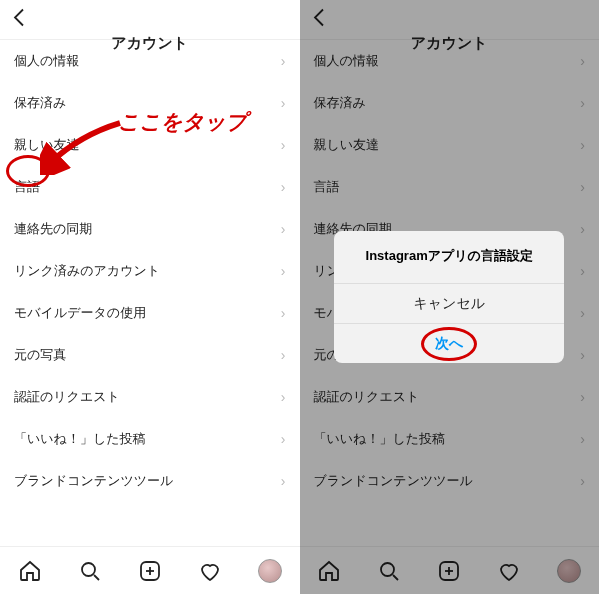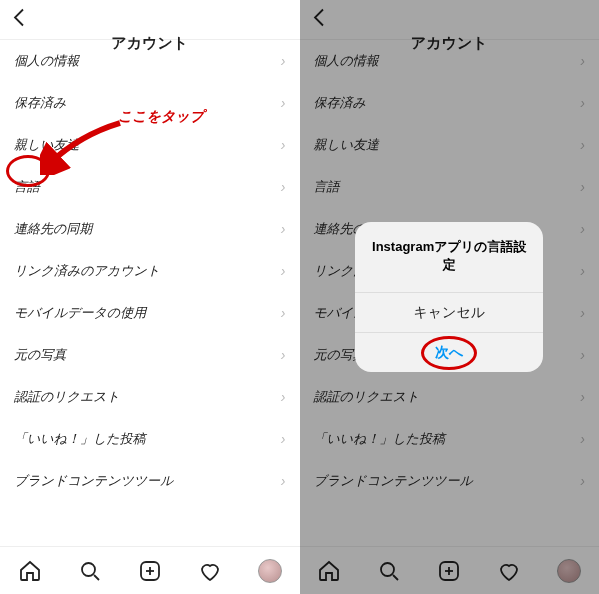--- a/index.html
+++ b/index.html
@@ -40,21 +40,20 @@
   .title { font-size: 15px; font-weight: 600; color: #222; margin-top: 48px; }
   .list { flex: 1; overflow: hidden; }
   .row {
     height: 42px;
     display: flex;
     align-items: center;
     padding: 0 14px;
     position: relative;
     font-size: 13px;
     color: #222;
-    font-style: italic;
   }
   .row .chev {
     position: absolute;
     right: 14px;
     color: #bbb;
     font-size: 14px;
   }
   .tabbar {
     height: 48px;
     border-top: 1px solid #eee;
@@ -70,21 +69,21 @@
   .avatar {
     width: 24px; height: 24px; border-radius: 50%;
     background: radial-gradient(circle at 40% 35%, #e8c8c8, #b89090);
     border: 1px solid #999;
   }
   
   .annotation-text {
     position: absolute;
     left: 118px;
     top: 108px;
-    font-size: 14px;
+    font-size: 21px;
     font-weight: 700;
     font-style: italic;
     color: #d30000;
     white-space: nowrap;
     z-index: 20;
   }
   .circle-highlight {
     position: absolute;
     left: 6px;
     top: 155px;
@@ -105,23 +104,23 @@
   .overlay {
     position: absolute;
     inset: 0;
     background: rgba(0,0,0,0.35);
     z-index: 30;
     display: flex;
     align-items: center;
     justify-content: center;
   }
   .dialog {
-    width: 188px;
+    width: 230px;
     background: #f2f2f2;
-    border-radius: 16px;
+    border-radius: 8px;
     overflow: hidden;
     text-align: center;
   }
   .dialog-body { padding: 16px 14px 10px; }
   .dialog-title { font-size: 13px; font-weight: 700; margin-bottom: 8px; color:#000; }
   .dialog-p { font-size: 10px; color: #777; line-height: 1.4; margin-bottom: 8px; }
   .dialog-btn {
     border-top: 1px solid #ddd;
     height: 40px;
     display: flex;

